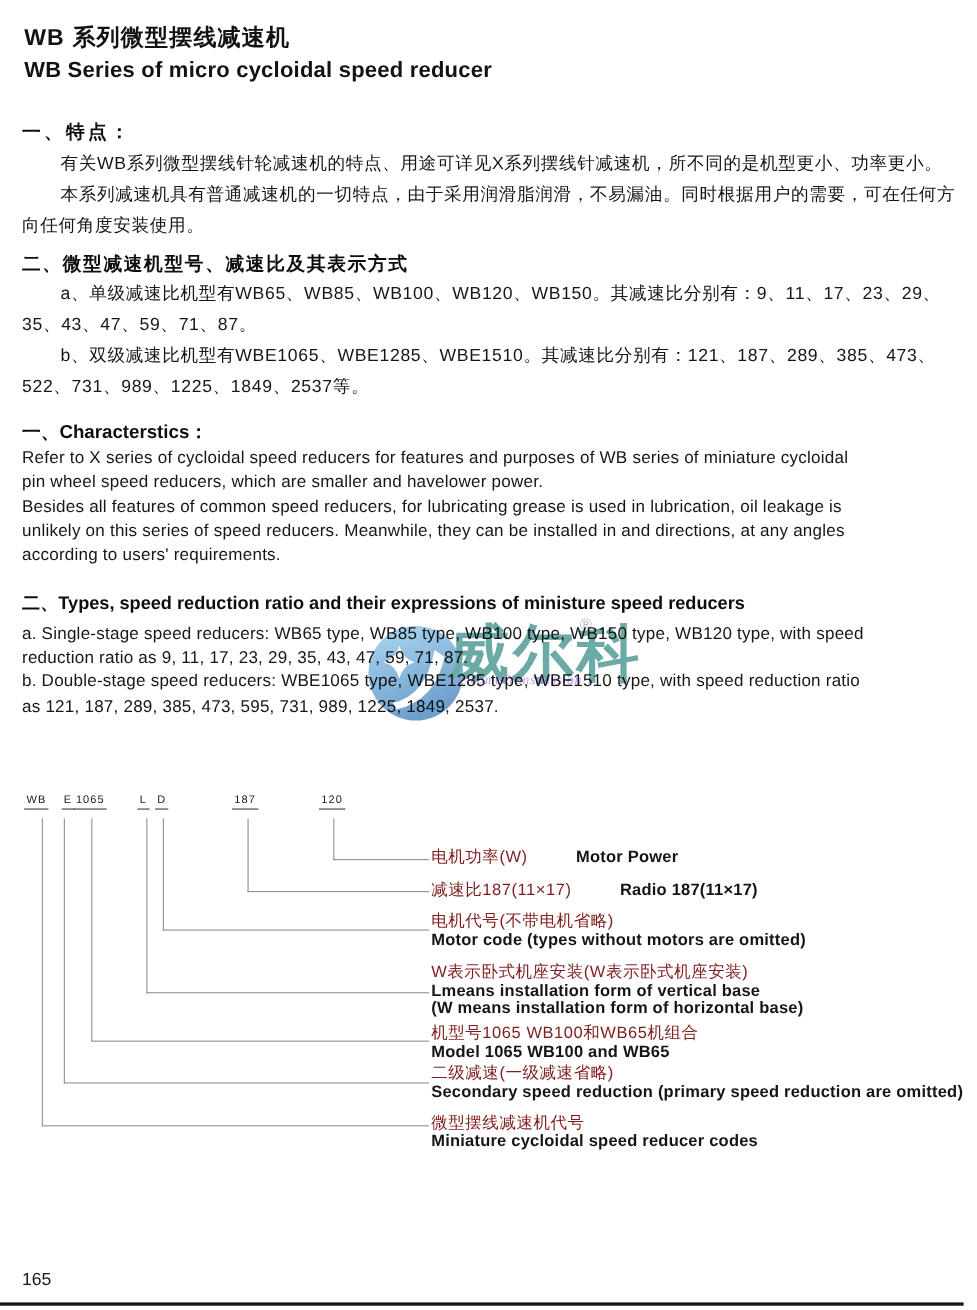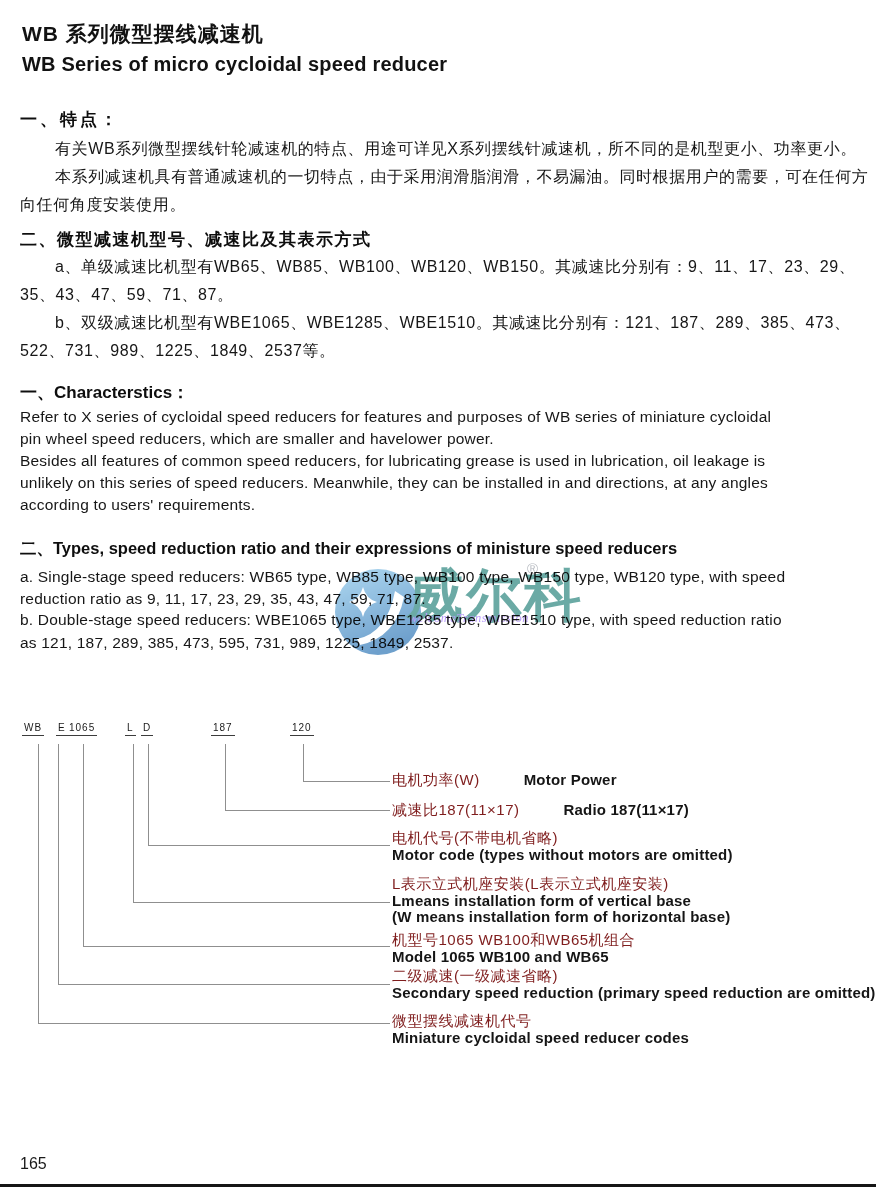--- a/index.html
+++ b/index.html
@@ -116,21 +116,21 @@
       <span class="cn">电机功率(W)</span><span class="en gap44">Motor Power</span>
     </div>
     <div class="dlabel dl2 row">
       <span class="cn">减速比187(11×17)</span><span class="en gap44">Radio 187(11×17)</span>
     </div>
     <div class="dlabel dl3">
       <span class="cn">电机代号(不带电机省略)</span>
       <span class="en">Motor code (types without motors are omitted)</span>
     </div>
     <div class="dlabel dl4">
-      <span class="cn">L表示立式机座安装(L表示立式机座安装)</span>
+      <span class="cn">W表示卧式机座安装(W表示卧式机座安装)</span>
       <span class="en">Lmeans installation form of vertical base</span>
       <span class="en">(W means installation form of horizontal base)</span>
     </div>
     <div class="dlabel dl5">
       <span class="cn">机型号1065  WB100和WB65机组合</span>
       <span class="en">Model 1065  WB100 and WB65</span>
     </div>
     <div class="dlabel dl6">
       <span class="cn">二级减速(一级减速省略)</span>
       <span class="en">Secondary speed reduction (primary speed reduction are omitted)</span>

